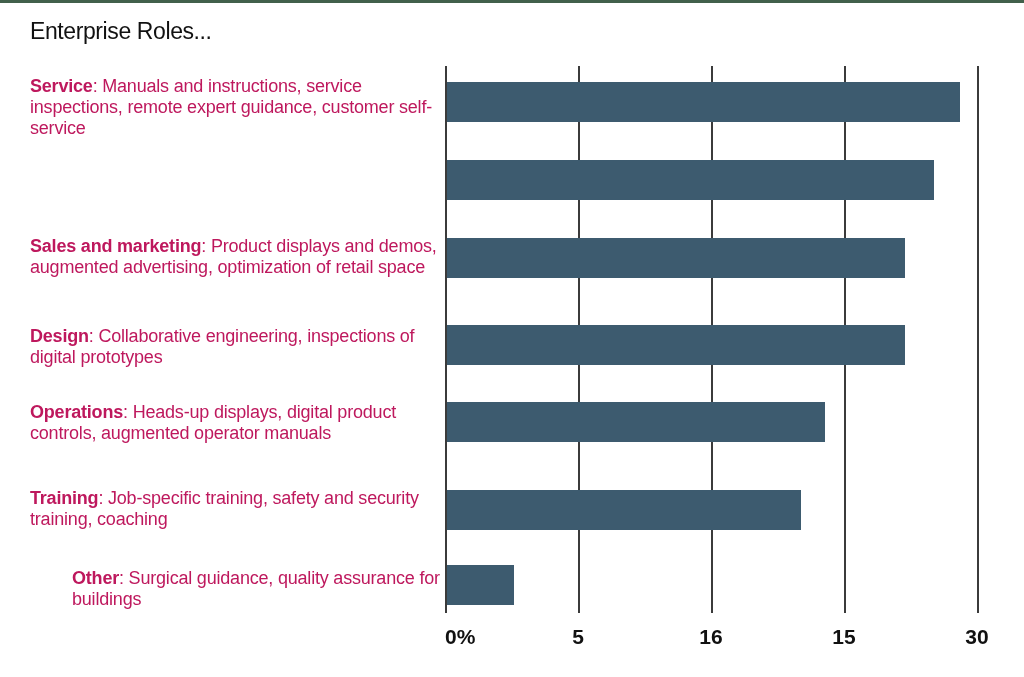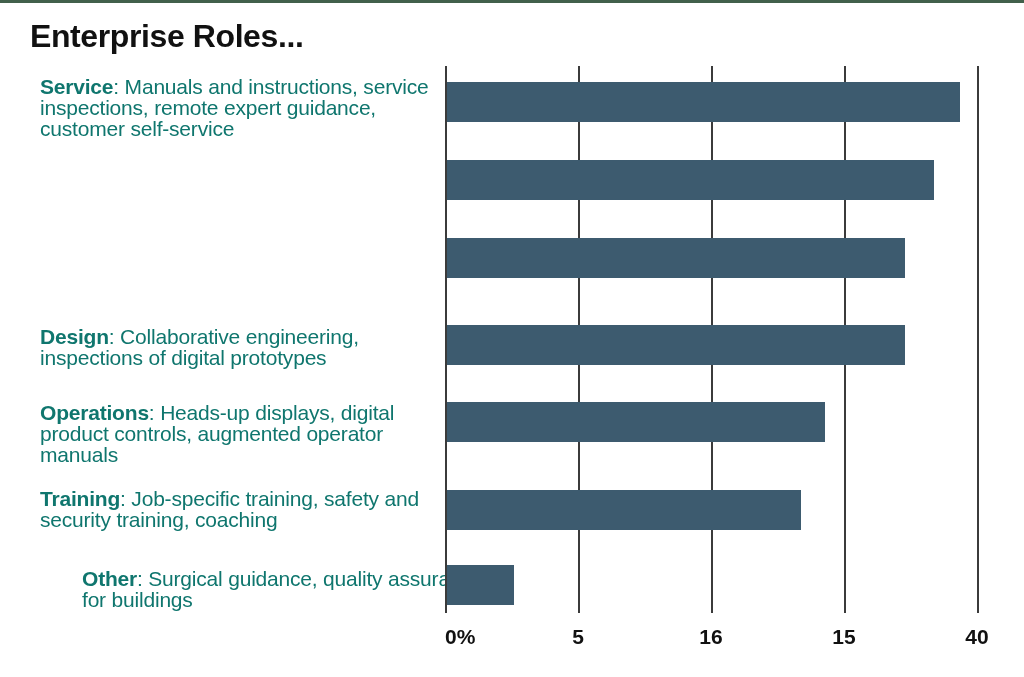--- a/index.html
+++ b/index.html
@@ -19,39 +19,39 @@
     left: 0;
     top: 0;
     width: 1024px;
     height: 3px;
     background: #41604b;
   }
   #chart-title {
     position: absolute;
     left: 30px;
     top: 18px;
-    font-size: 32px;
-    font-weight: bold;
+    font-size: 23px;
+    font-weight: normal;
     letter-spacing: -0.4px;
     color: #111111;
   }
   #labels-column {
     position: absolute;
     left: 30px;
     top: 68px;
     width: 408px;
     height: 545px;
   }
   .cat-label {
     position: absolute;
-    left: 10px;
+    left: 0;
     width: 410px;
-    font-size: 21px;
+    font-size: 18px;
     line-height: 21px;
-    color: #0f766e;
+    color: #be185d;
     letter-spacing: -0.2px;
   }
   .cat-label .cat-name {
     font-weight: bold;
   }
   #plot {
     position: absolute;
     left: 445px;
     top: 66px;
     width: 579px;
@@ -99,20 +99,21 @@
 </style>
 </head>
 <body>
 
 <div id="top-rule"></div>
 
 <div id="chart-title">Enterprise Roles...</div>
 
 <div id="labels-column">
     <div class="cat-label" style="top: 8px;"><span class="cat-name">Service</span><span>: Manuals and instructions, service inspections, remote expert guidance, customer self-service</span></div>
+    <div class="cat-label" style="top: 168px;"><span class="cat-name">Sales and marketing</span><span>: Product displays and demos, augmented advertising,  optimization of retail space</span></div>
     <div class="cat-label" style="top: 334px;"><span class="cat-name">Operations</span><span>: Heads-up displays, digital product controls, augmented operator manuals</span></div>
     <div class="cat-label" style="top: 258px;"><span class="cat-name">Design</span><span>: Collaborative engineering, inspections of digital prototypes</span></div>
     <div class="cat-label" style="top: 420px;"><span class="cat-name">Training</span><span>: Job-specific training, safety and security training, coaching</span></div>
     <div class="cat-label" style="top: 500px; margin-left: 42px;"><span class="cat-name">Other</span><span>: Surgical guidance, quality assurance for buildings</span></div>
   </div>
 
 <div id="plot">
   <div id="axis-line"></div>
 <div class="gridline" style="left: 133px;"></div>
     <div class="gridline" style="left: 266px;"></div>
@@ -125,14 +126,14 @@
     <div class="bar" title="Operations: 14.2" style="left: 2px; top: 336px; width: 377.72px; background: rgb(61, 91, 111);"></div>
     <div class="bar" title="Training: 13.3" style="left: 2px; top: 424px; width: 353.78px; background: rgb(61, 91, 111);"></div>
     <div class="bar" title="Other: 2.5" style="left: 2px; top: 499px; width: 66.5px; background: rgb(61, 91, 111);"></div>
   </div>
 
 <div id="xaxis-labels">
     <div class="tick-label first" style="left: 0px;">0%</div>
     <div class="tick-label" style="left: 133px;">5</div>
     <div class="tick-label" style="left: 266px;">16</div>
     <div class="tick-label" style="left: 399px; text-align: center;">15</div>
-    <div class="tick-label" style="left: 532px;">40</div>
+    <div class="tick-label" style="left: 532px;">30</div>
   </div>
 
 </body></html>

